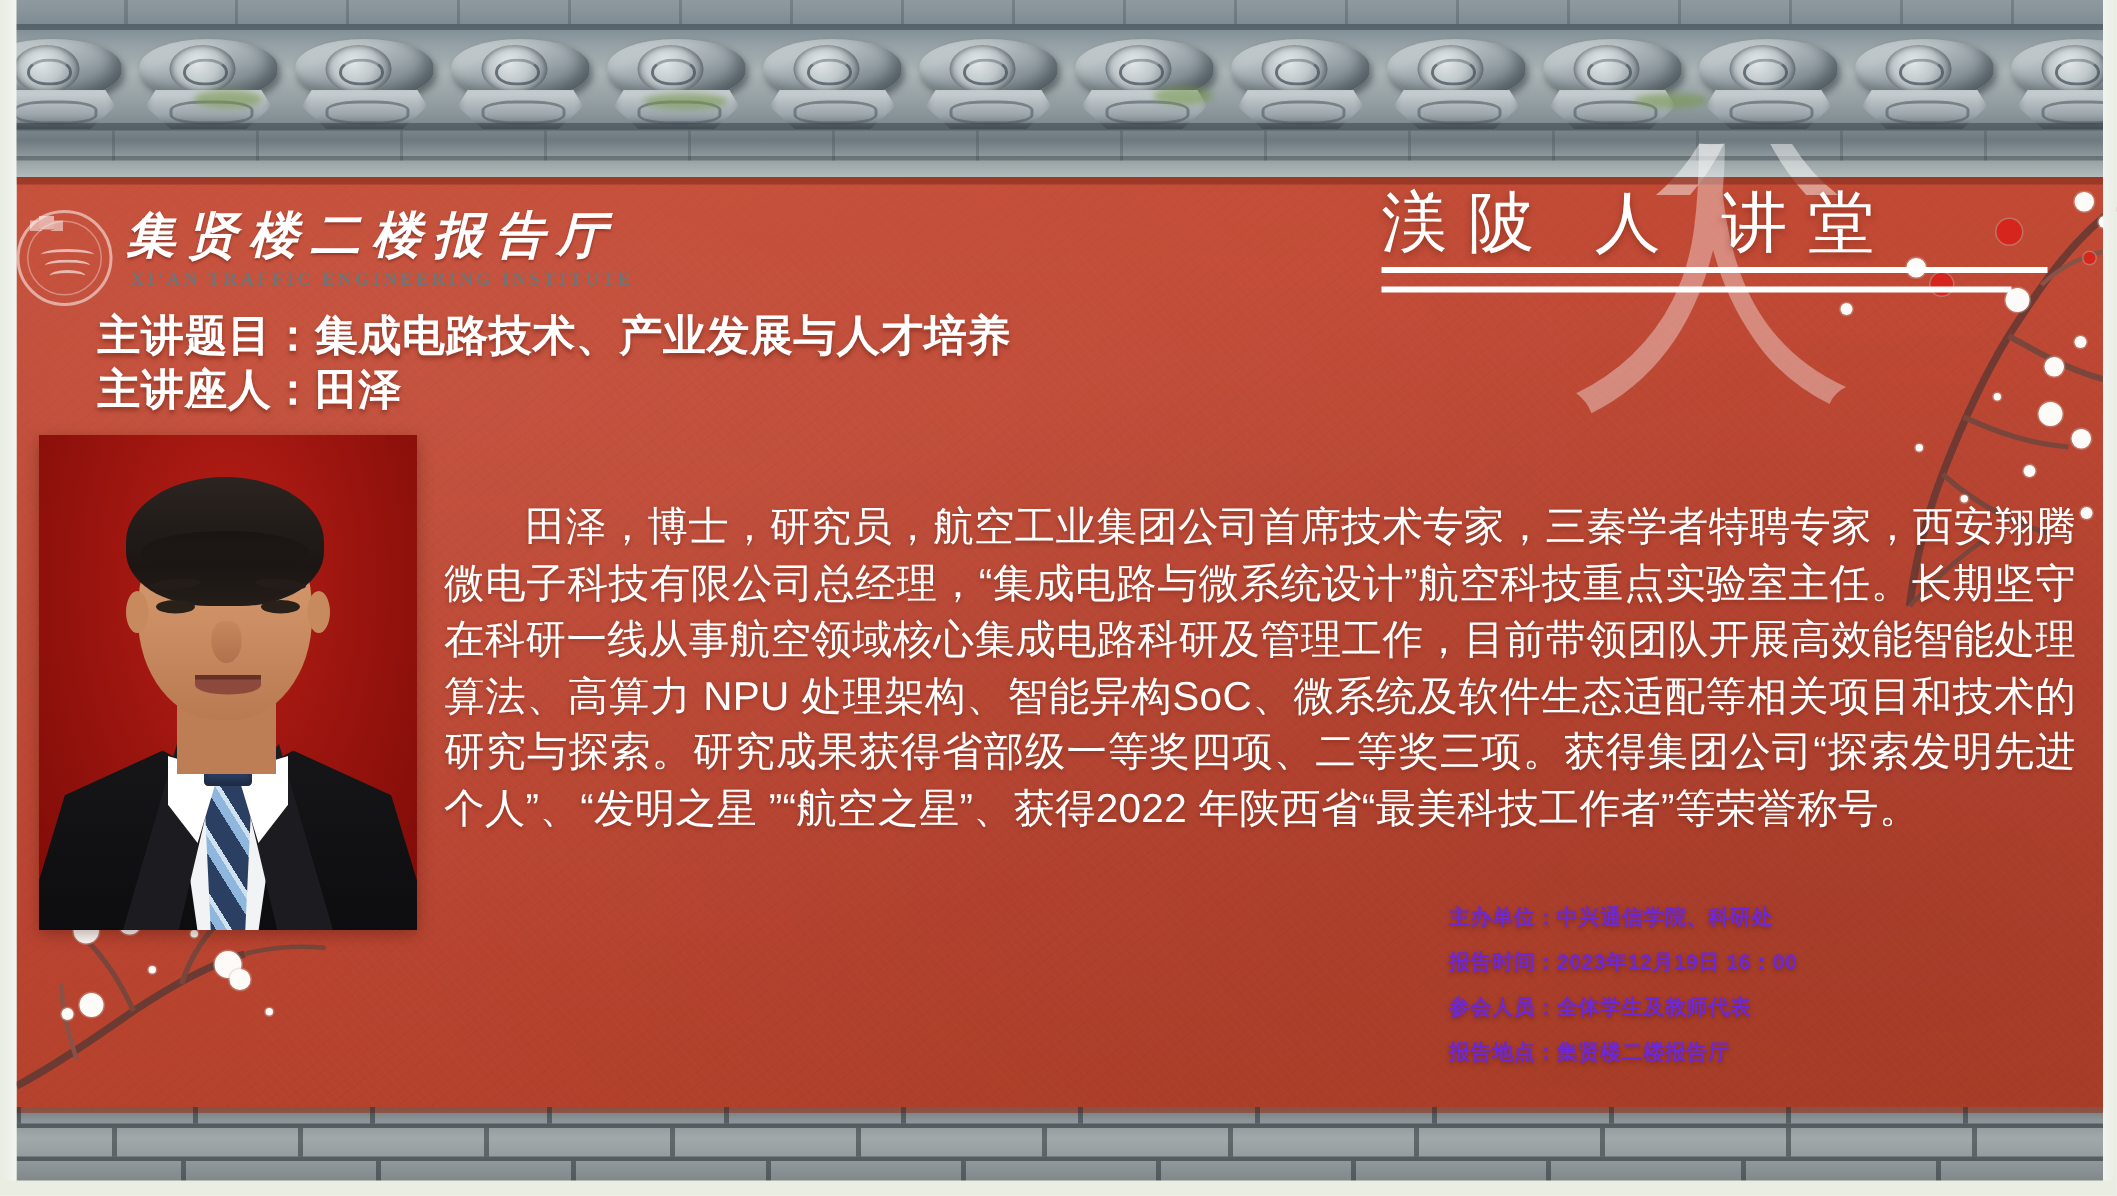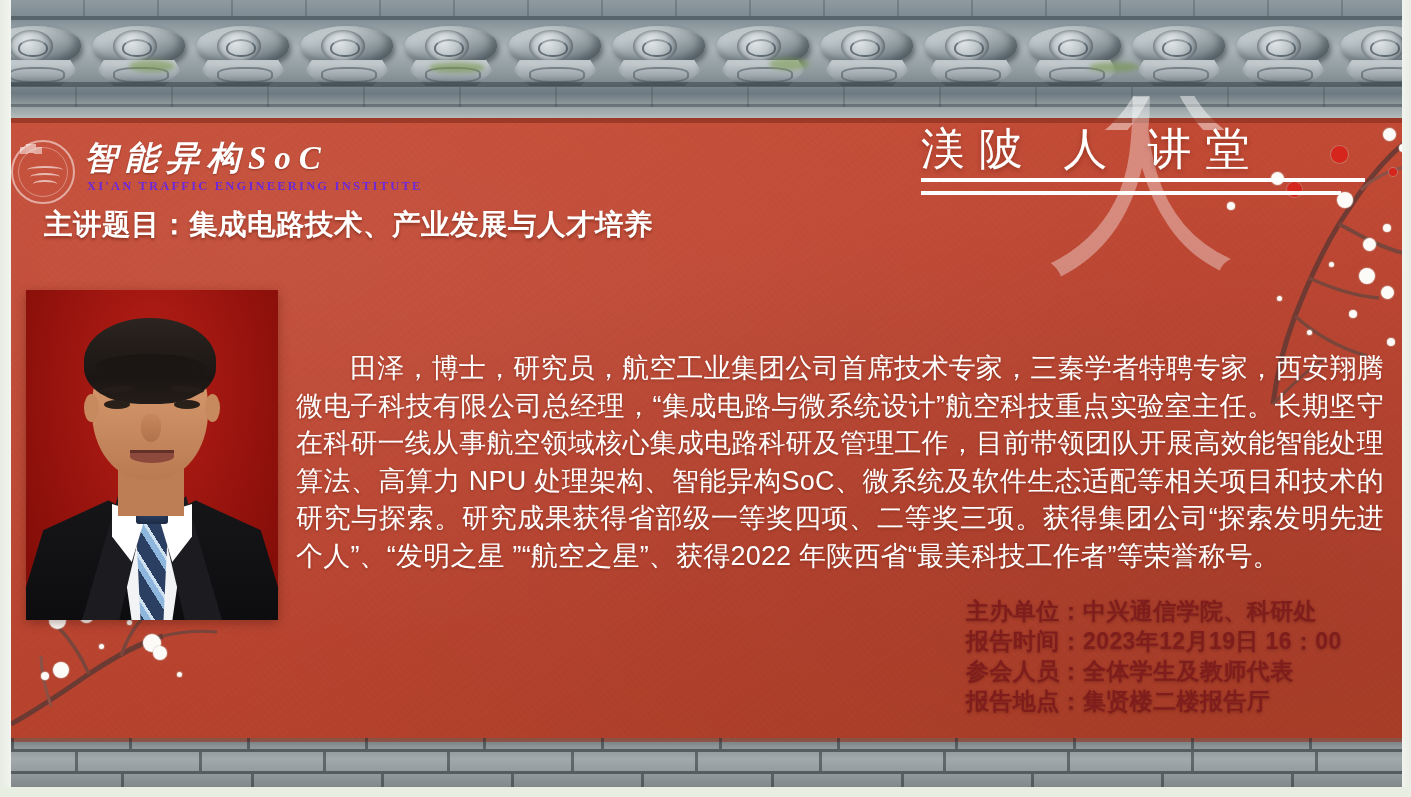--- a/index.html
+++ b/index.html
@@ -76,27 +76,27 @@
   .emblem .gate i:nth-child(1){ top:8px; }
   .emblem .gate i:nth-child(2){ top:15px; left:3px; width:30px; }
   .emblem .gate i:nth-child(3){ top:22px; left:6px; width:24px; }
   .emblem .tower { position:absolute; left:13px; top:2px; width:10px; height:9px; background:rgba(255,255,255,.55);
             box-shadow:-7px 2px 0 -1px rgba(255,255,255,.5), 7px 2px 0 -1px rgba(255,255,255,.5); }
 
   
   .wordmark { position:absolute; left:84px; top:141px; z-index:15; }
   .wordmark .cn { font-family:"Liberation Serif","DejaVu Serif",serif; font-size:33px; font-weight:700; font-style:italic;
                   color:#fff; letter-spacing:8px; line-height:1.05; text-shadow:0 1px 2px rgba(80,20,10,.45); }
-  .wordmark .en { font-family:"Liberation Serif","DejaVu Serif",serif; font-size:12.5px; font-weight:700; color:#6d28d9;
+  .wordmark .en { font-family:"Liberation Serif","DejaVu Serif",serif; font-size:12.5px; font-weight:700; color:#737373;
                   letter-spacing:2.2px; margin-top:3px; margin-left:3px; }
 
   
   .headline { position:absolute; left:44px; top:206px; z-index:16; }
   .headline div { font-size:28.5px; font-weight:700; color:#fff; line-height:1.27; letter-spacing:.5px;
-                  text-shadow:0 2px 3px rgba(90,24,12,.5); white-space:nowrap; }
+                  text-shadow:0 2px 3px rgba(90,24,12,.5); white-space:nowrap;margin-left:21px; }
 
   
   .banner { position:absolute; right:24px; top:126px; width:470px; z-index:18; }
   .bigchar { position:absolute; left:110px; top:-2px; width:232px; height:132px; z-index:1;
              font-size:190px; line-height:115px; color:rgba(255,255,255,.36);
              font-family:"Liberation Sans","DejaVu Sans",sans-serif; text-align:center; overflow:visible; }
   .bannertext { position:relative; z-index:3; font-size:44px; font-weight:400; color:#fff; line-height:1.05;
                 letter-spacing:14px; white-space:nowrap; text-shadow:0 2px 5px rgba(90,26,14,.45); padding-left:4px; }
   .rules { position:relative; z-index:3; margin-top:6px; }
   .rules .r1 { height:4px; background:#fff; width:444px; margin-left:4px; }
@@ -145,27 +145,27 @@
             clip-path:polygon(28% 0%, 72% 0%, 100% 16%, 86% 100%, 14% 100%, 0% 16%);
             background:repeating-linear-gradient(58deg,#2b3f63 0 7px,#8fb6dd 7px 13px,#cfe0ef 13px 16px,#2b3f63 16px 22px); }
   .p-knot { position:absolute; left:110px; bottom:96px; width:32px; height:20px; background:#2b3f63; border-radius:3px;
             box-shadow:inset 0 -4px 6px rgba(0,0,0,.35); }
   .p-lapel-l { position:absolute; left:56px; bottom:0; width:60px; height:124px; background:#1c1c20;
             clip-path:polygon(60% 0%, 100% 22%, 62% 100%, 0% 100%); }
   .p-lapel-r { position:absolute; right:56px; bottom:0; width:60px; height:124px; background:#1c1c20;
             clip-path:polygon(40% 0%, 0% 22%, 38% 100%, 100% 100%); }
 
   
-  .bodytext { position:absolute; left:296px; top:350px; width:1088px; z-index:16; }
+  .bodytext { position:absolute; left:296px; top:333px; width:1088px; z-index:16; }
   .bodytext p { font-size:27px; line-height:37.5px; color:#fff; letter-spacing:.2px;
                 text-shadow:0 1px 3px rgba(95,28,16,.45); text-align:justify; text-indent:54px; }
 
   
   .info { position:absolute; left:966px; top:596px; z-index:18; }
-  .info div { font-size:23px; font-weight:700; color:#7f1d1d; line-height:30px; letter-spacing:.4px;
+  .info div { font-size:14px; font-weight:700; color:#6d28d9; line-height:30px; letter-spacing:.4px;
               text-shadow:0 1px 3px rgba(95,28,16,.5); white-space:nowrap; }
 
   
   .plum { position:absolute; z-index:10; pointer-events:none; }
   .plum-tr { right:0; top:120px; width:200px; height:300px; }
   .plum-bl { left:11px; top:560px; width:230px; height:180px; }
   .blossom { position:absolute; width:13px; height:13px; border-radius:50%; background:#fdfbf7;
              box-shadow:0 0 0 1px rgba(200,190,180,.35); }
   .blossom.r { background:#d6251c; }
   .blossom.sm { width:8px; height:8px; }
@@ -270,26 +270,27 @@
   <div class="emblem">
     <div class="tower"></div>
     <div class="gate">
         <i></i>
         <i></i>
         <i></i>
       </div>
   </div>
 
   <div class="wordmark">
-    <div class="cn">智能异构SoC</div>
+    <div class="cn">集贤楼二楼报告厅</div>
     <div class="en">XI'AN TRAFFIC ENGINEERING INSTITUTE</div>
   </div>
 
   <div class="headline">
     <div>主讲题目：集成电路技术、产业发展与人才培养</div>
+    <div>主讲座人：田泽</div>
   </div>
 
   <div class="banner">
     <div class="bigchar">人</div>
     <div class="bannertext">渼陂 人 讲堂</div>
     <div class="rules">
       <div class="r1"></div>
       <div class="r2"></div>
     </div>
   </div>

